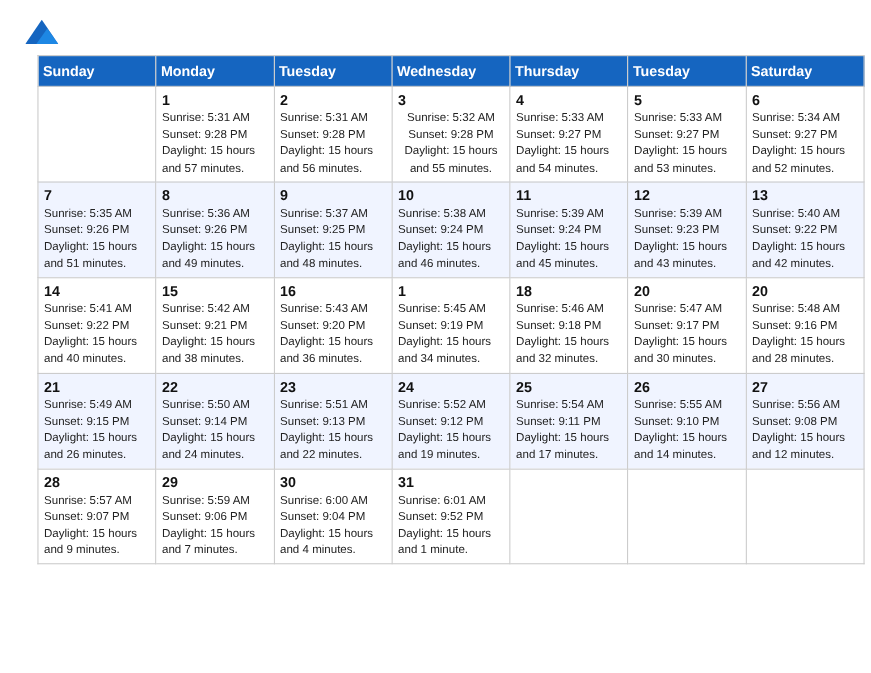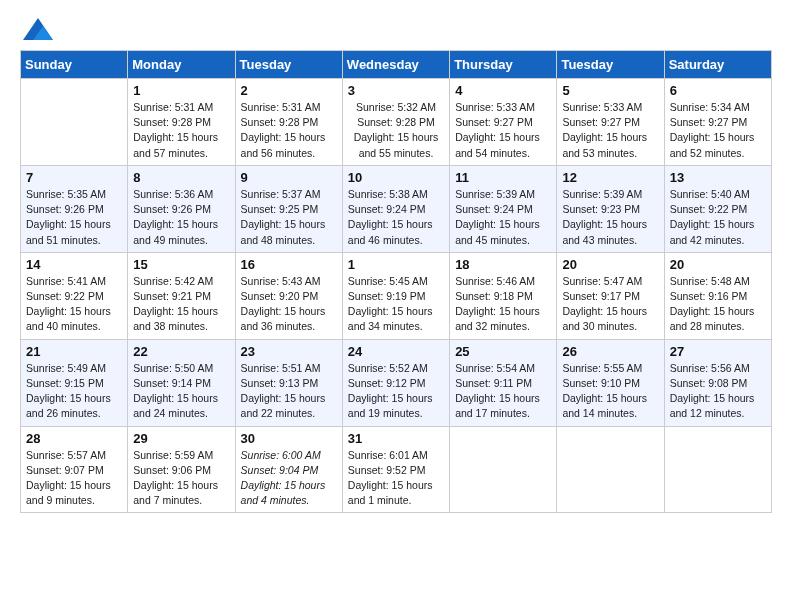--- a/index.html
+++ b/index.html
@@ -36,20 +36,21 @@
     }
     .location-title {
       font-size: 16px;
       color: #333;
       margin-top: 2px;
     }
     .calendar-table {
       width: 100%;
       border-collapse: collapse;
       font-size: 11px;
+      margin-left: 14px;
     }
     .calendar-table th {
       background-color: #1565c0;
       color: #fff;
       padding: 6px 4px;
       text-align: left;
       font-size: 13px;
       font-weight: bold;
       border: 1px solid #ccc;
     }
@@ -321,21 +322,21 @@
         </td>
         <td>
           <div class="cell-day">29</div>
           <div class="cell-info" style="white-space: pre-line;">Sunrise: 5:59 AM
 Sunset: 9:06 PM
 Daylight: 15 hours
 and 7 minutes.</div>
         </td>
         <td>
           <div class="cell-day">30</div>
-          <div class="cell-info" style="white-space: pre-line; font-style: italic;">Sunrise: 6:00 AM
+          <div class="cell-info" style="white-space: pre-line;">Sunrise: 6:00 AM
 Sunset: 9:04 PM
 Daylight: 15 hours
 and 4 minutes.</div>
         </td>
         <td>
           <div class="cell-day">31</div>
           <div class="cell-info" style="white-space: pre-line;">Sunrise: 6:01 AM
 Sunset: 9:52 PM
 Daylight: 15 hours
 and 1 minute.</div>

